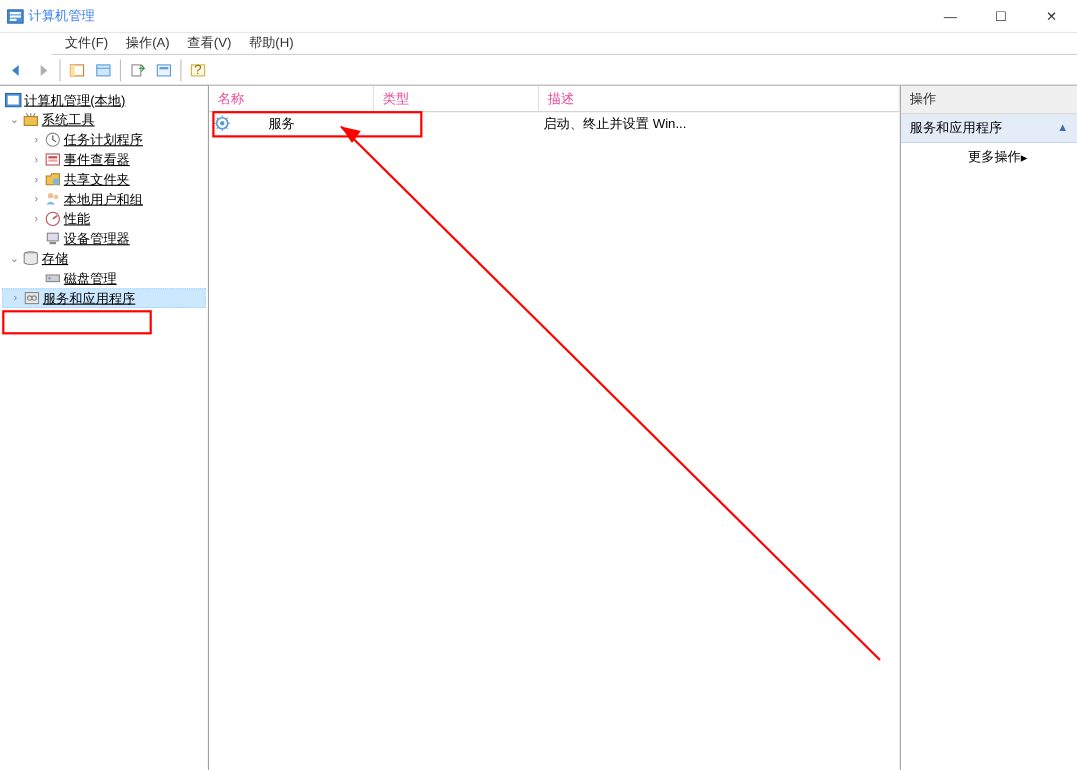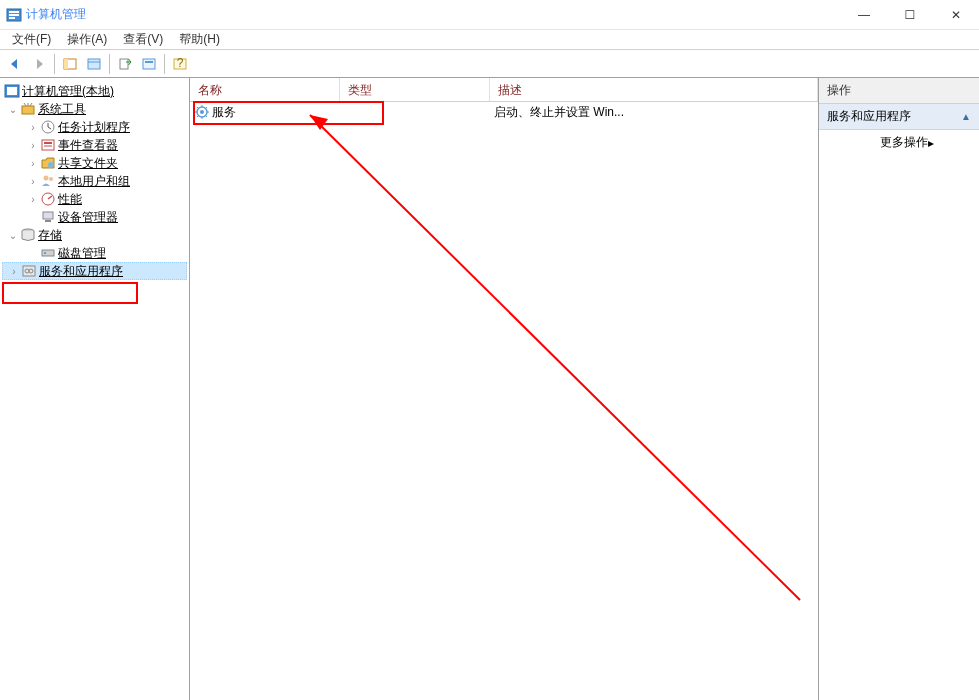--- a/index.html
+++ b/index.html
@@ -4,47 +4,47 @@
 <style>
 * { margin: 0; padding: 0; box-sizing: border-box; font-family: "Microsoft YaHei", "Segoe UI", sans-serif; font-size: 12px; }
 body { background: #fff; width: 979px; height: 700px; overflow: hidden; position: relative; }
 
 .titlebar { height: 30px; display: flex; align-items: center; padding-left: 6px; background: #fff; border-bottom: 1px solid #e5e5e5; }
 .titlebar-icon { width: 16px; height: 16px; margin-right: 4px; }
 .titlebar-text { color: #3b82f6; flex: 1; }
 .win-controls { display: flex; }
 .win-btn { width: 46px; height: 30px; display: flex; align-items: center; justify-content: center; color: #333; }
 
-.menubar { height: 20px; display: flex; align-items: center; padding-left: 4px; border-bottom: 1px solid #d0d0d0; }
+.menubar { height: 20px; display: flex; align-items: center; padding-left: 4px; border-bottom: 1px solid #d0d0d0; margin-left: 47px; }
 .menu-item { padding: 2px 8px; color: #333; }
 
 .toolbar { height: 28px; display: flex; align-items: center; gap: 2px; padding: 2px 4px; border-bottom: 1px solid #a0a0a0; background: #fff; }
 .tool-btn { width: 22px; height: 22px; display: flex; align-items: center; justify-content: center; border: 1px solid transparent; }
 .tool-sep { width: 1px; height: 20px; background: #c0c0c0; margin: 0 2px; }
 
 .main { display: flex; height: calc(700px - 30px - 20px - 28px); }
 .tree-panel { width: 190px; border-right: 1px solid #a0a0a0; padding: 4px 2px; overflow: hidden; }
 .tree-item { display: flex; align-items: center; height: 18px; padding: 1px 0; cursor: default; white-space: nowrap; }
 .tree-item.selected { background: #cce8ff; border: 1px dotted #99d1ff; }
 .expand-toggle { width: 14px; text-align: center; color: #888; font-size: 10px; user-select: none; }
 .tree-icon { width: 16px; height: 16px; margin-right: 2px; display: inline-flex; align-items: center; justify-content: center; }
 .tree-label { color: #000; text-decoration: underline; }
 .indent-0 { padding-left: 2px; }
 .indent-1 { padding-left: 4px; }
 .indent-2 { padding-left: 24px; }
 
 .list-panel { flex: 1; border-right: 1px solid #a0a0a0; position: relative; }
 .list-header { display: flex; height: 24px; border-bottom: 1px solid #d0d0d0; background: #fff; }
-.list-header-cell { padding: 4px 8px; border-right: 1px solid #e0e0e0; color: #7f1d1d; }
+.list-header-cell { padding: 4px 8px; border-right: 1px solid #e0e0e0; color: #ec4899; }
 .lh-name { width: 150px; }
 .lh-type { width: 150px; }
 .lh-desc { flex: 1; }
 .list-row { display: flex; height: 20px; align-items: center; }
 .list-cell { padding: 0 4px; display: flex; align-items: center; }
-.lc-name { width: 150px; }
+.lc-name { width: 150px; gap: 32px; }
 .lc-type { width: 150px; }
 .lc-desc { flex: 1; }
 .list-icon { width: 16px; height: 16px; margin-right: 2px; }
 
 .action-panel { width: 160px; }
 .action-header { background: #f0f0f0; padding: 4px 8px; border-bottom: 1px solid #d0d0d0; color: #333; }
 .action-section-header { background: #e3ecf7; padding: 4px 8px; display: flex; align-items: center; justify-content: space-between; border-bottom: 1px solid #c5d6ef; }
 .action-section-header .arrow { color: #3a6ea5; font-size: 10px; }
 .action-item { padding: 4px 8px 4px 24px; display: flex; align-items: center; justify-content: center; }
 

